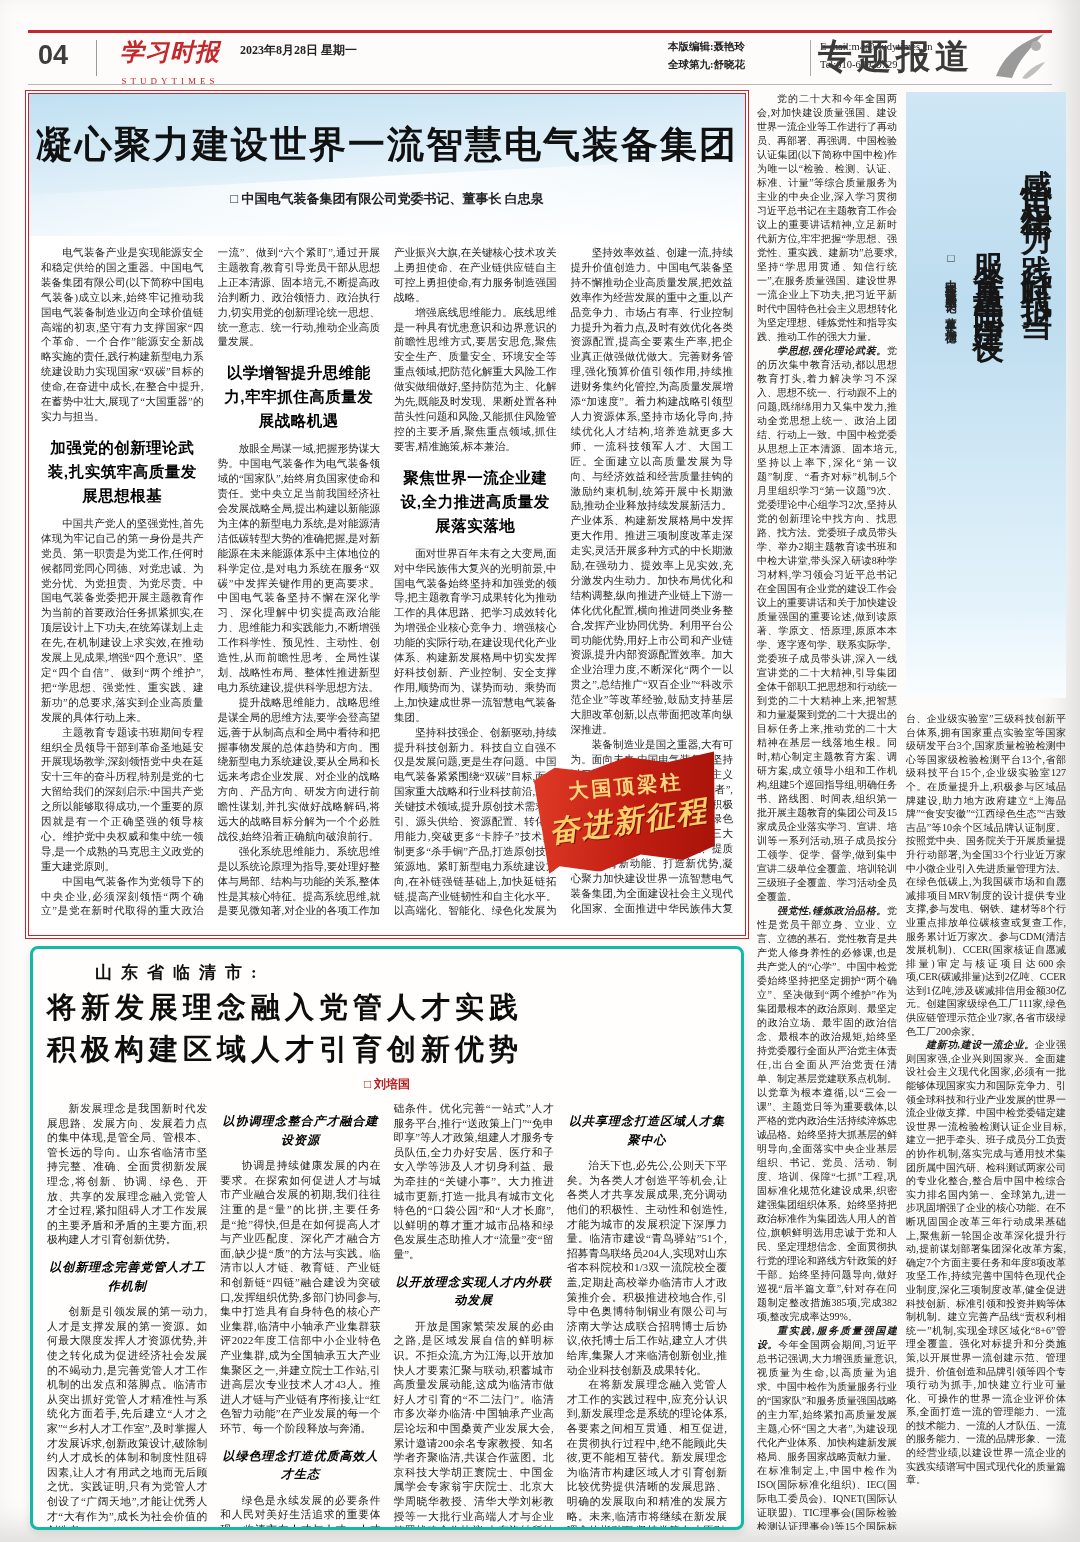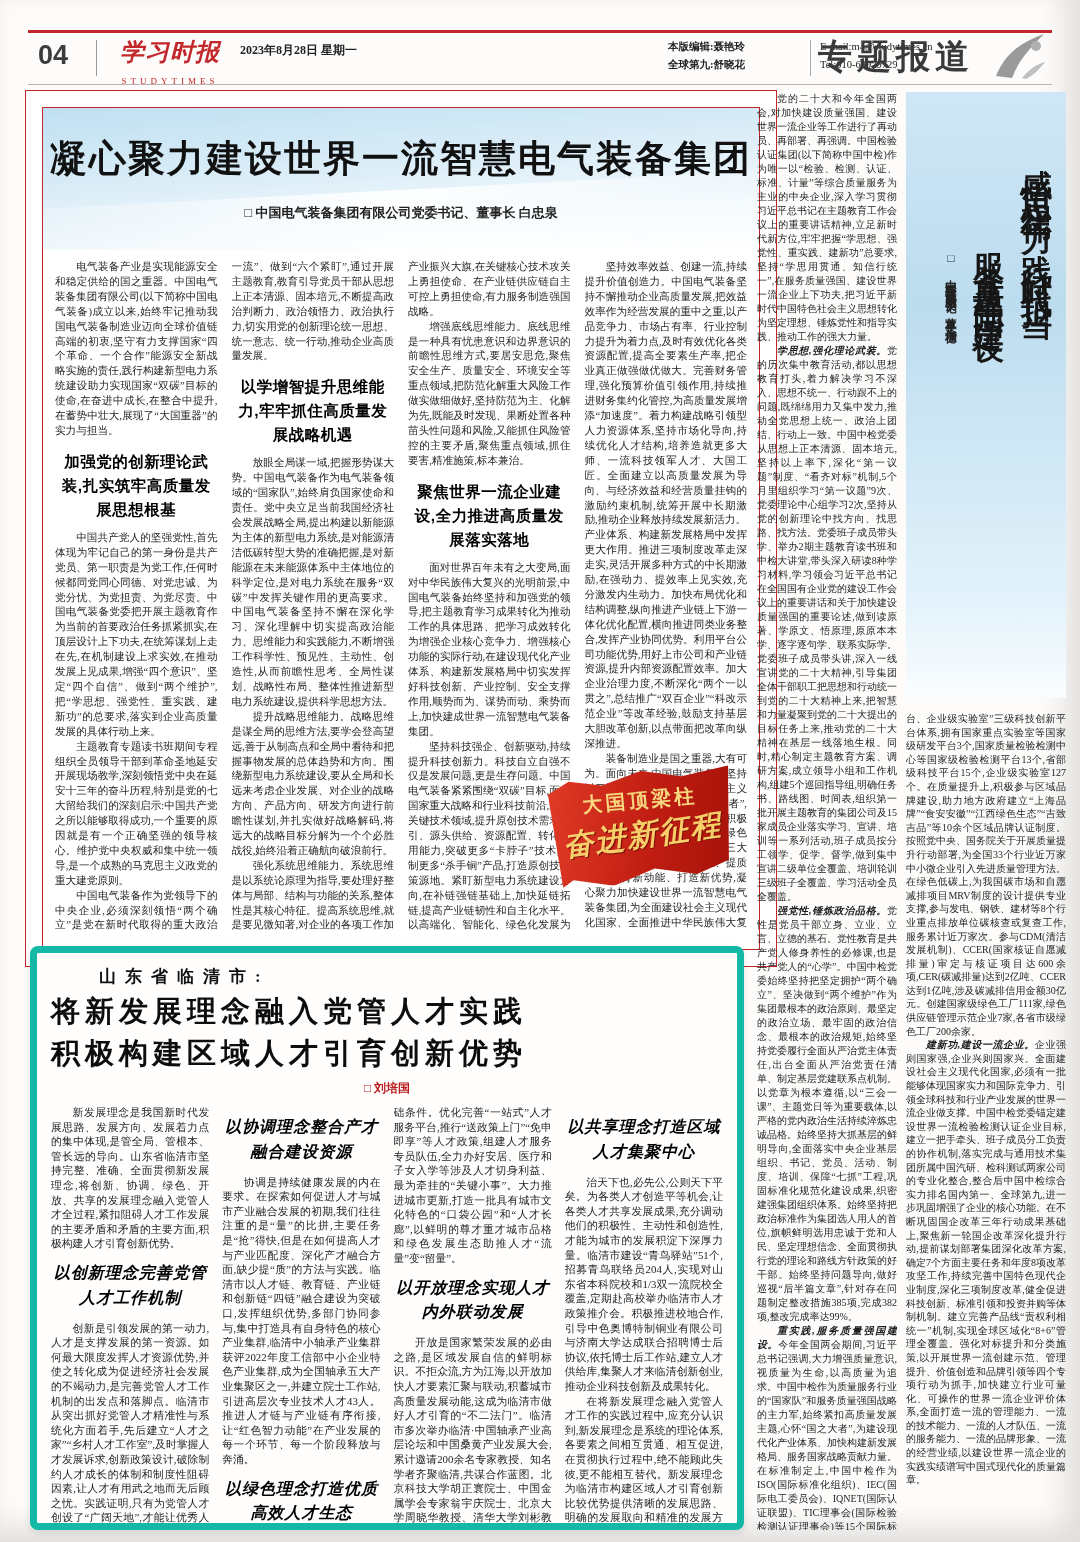--- a/index.html
+++ b/index.html
@@ -19,21 +19,21 @@
   .hdate{position:absolute;left:212px;top:6px;font-size:12px;color:#222;font-weight:bold;}
   .credits{position:absolute;left:640px;top:2px;font-size:10.5px;color:#222;line-height:1.7;font-weight:bold;}
   .cdiv{position:absolute;left:782px;top:4px;width:1px;height:36px;background:#aaa;}
   .contact{position:absolute;left:792px;top:2px;font-size:10.5px;color:#222;line-height:1.7;}
   .section-title{position:absolute;right:78px;top:-2px;font-size:34px;font-weight:bold;color:#3a3a3a;
                  letter-spacing:5px;font-family:"Liberation Sans",sans-serif;}
   .swoosh{position:absolute;right:6px;top:-4px;}
   .hline{position:absolute;left:28px;right:28px;top:84px;height:1px;background:#b9b6b2;}
   
   .main-article{position:absolute;left:25px;top:90px;width:718px;height:843px;
-                border:1px solid #c4272b;padding:16px;background:#fff;}
+                border:1px solid #c4272b;padding:2px;background:#fff;}
   .ma-inner{border:1px solid #c4272b;height:100%;box-sizing:border-box;position:relative;
             padding:0 12px 8px 12px;overflow:hidden;}
   .ma-head{margin:0 -12px;height:142px;background:linear-gradient(175deg,#bfe0f2 0%,#ddeef8 45%,#f6fbfe 80%,#ffffff 100%);
            position:relative;overflow:hidden;}
   .ma-head::after{content:"";position:absolute;left:-10%;top:58%;width:120%;height:90%;
                   background:radial-gradient(ellipse at 50% 0%,rgba(255,255,255,.95),rgba(255,255,255,0) 70%);
                   transform:rotate(-3deg);}
   .ma-headline{position:relative;z-index:2;margin:0;padding-top:26px;text-align:center;
                font-size:37px;font-weight:bold;color:#111;letter-spacing:2px;
                font-family:"Liberation Sans",sans-serif;}
@@ -68,30 +68,30 @@
   .vh-text{position:absolute;inset:0;writing-mode:vertical-rl;padding-right:6px;}
   .vh-line{font-size:31px;font-weight:bold;color:#161616;letter-spacing:11px;line-height:1.55;
            font-family:"Liberation Sans",sans-serif;}
   .vh-line1{padding-top:52px;}
   .vh-line2{padding-top:138px;}
   .vh-byline{padding-top:160px;font-size:11.5px;color:#222;letter-spacing:2px;line-height:2.4;font-weight:bold;}
   .far-col{margin-top:14px;height:816px;overflow:hidden;font-size:10px;line-height:13.6px;
            color:#1d1d1d;text-align:justify;}
   
   .bottom-article{position:absolute;left:30px;top:946px;width:714px;height:584px;background:#fffefd;
-                  border:7px solid #14b8a6;border-radius:8px;box-shadow:0 3px 8px rgba(0,0,0,.10);
+                  border:3px solid #14b8a6;border-radius:8px;box-shadow:0 3px 8px rgba(0,0,0,.10);
                   padding:10px 14px;box-sizing:border-box;overflow:hidden;}
   .ba-kicker{font-size:17px;font-weight:bold;letter-spacing:9px;color:#111;margin:2px 0 2px 48px;}
   .ba-headline{margin:2px 0 0 0;font-size:29px;font-weight:bold;color:#0d0d0d;
                letter-spacing:5px;line-height:1.45;}
   .ba-byline{text-align:center;font-size:12px;font-weight:bold;color:#b91c1c;margin:6px 0 8px 0;}
   .ba-cols{display:flex;gap:13px;height:438px;overflow:hidden;}
   .ba-cols .col{flex:1 1 0;overflow:hidden;font-size:10.8px;line-height:14.6px;color:#1d1d1d;
                 text-align:justify;}
-  .ba-cols .sub-head{font-size:16px;letter-spacing:1px;font-family:Liberation Mono, monospace;font-style:italic;}
+  .ba-cols .sub-head{font-size:12px;letter-spacing:1px;font-family:Liberation Serif, serif;font-style:italic;}
 </style>
 </head>
 <body>
 
 <div class="page">
 
   <div class="topline"></div>
 
   <header class="header">
     <div class="pagenum">04</div>

